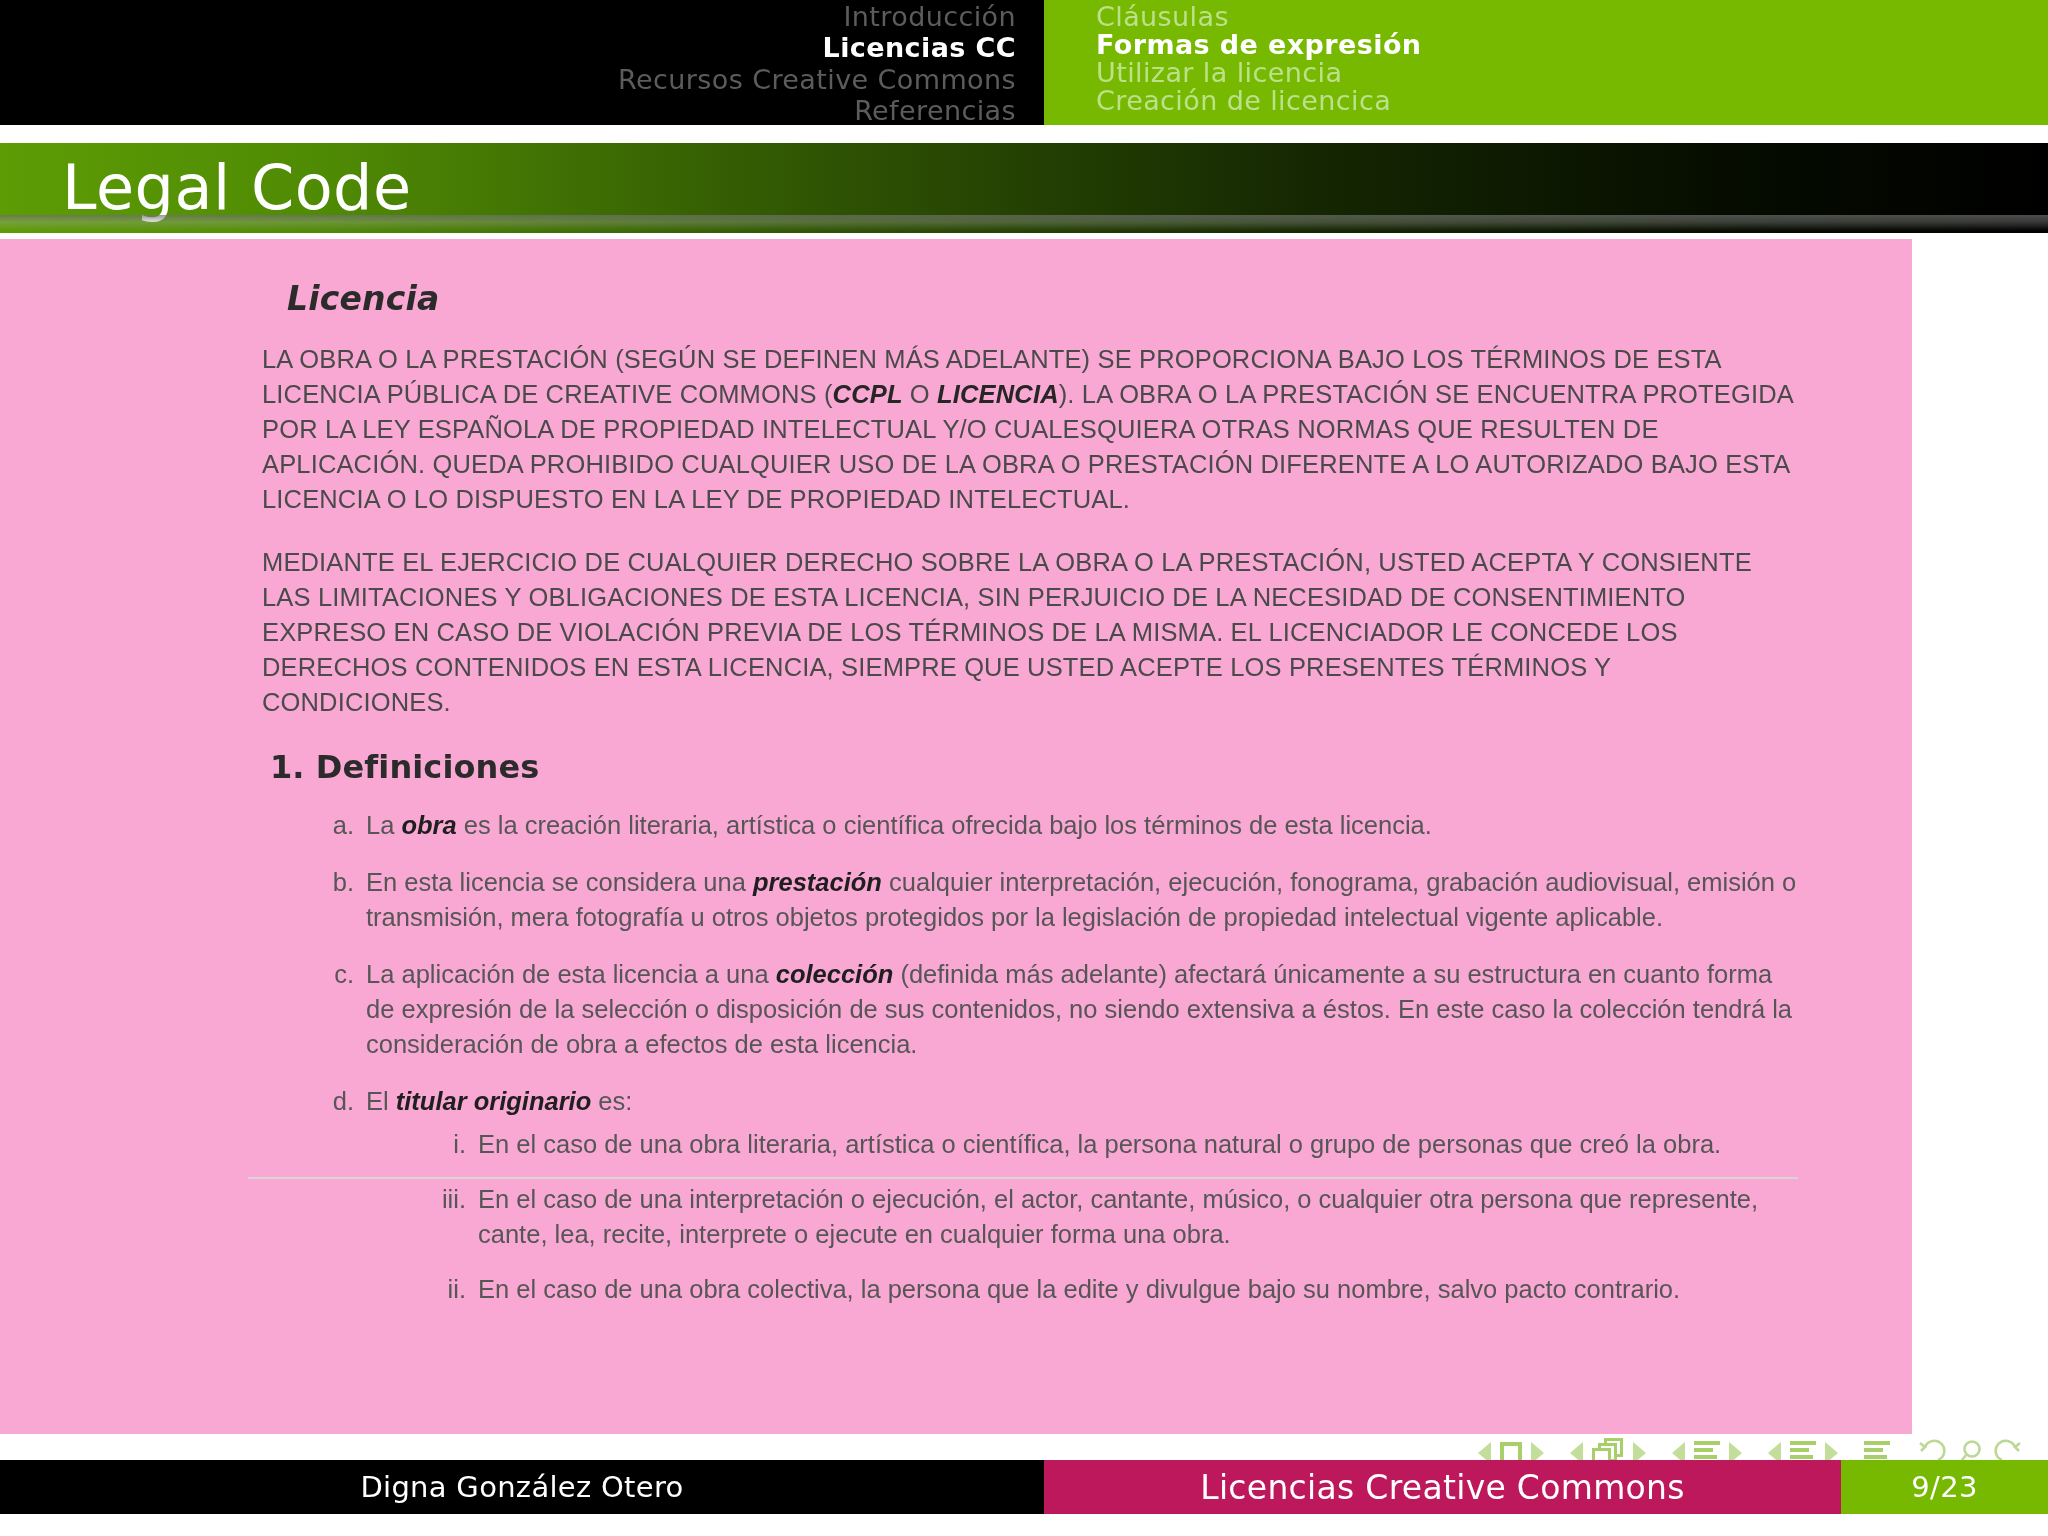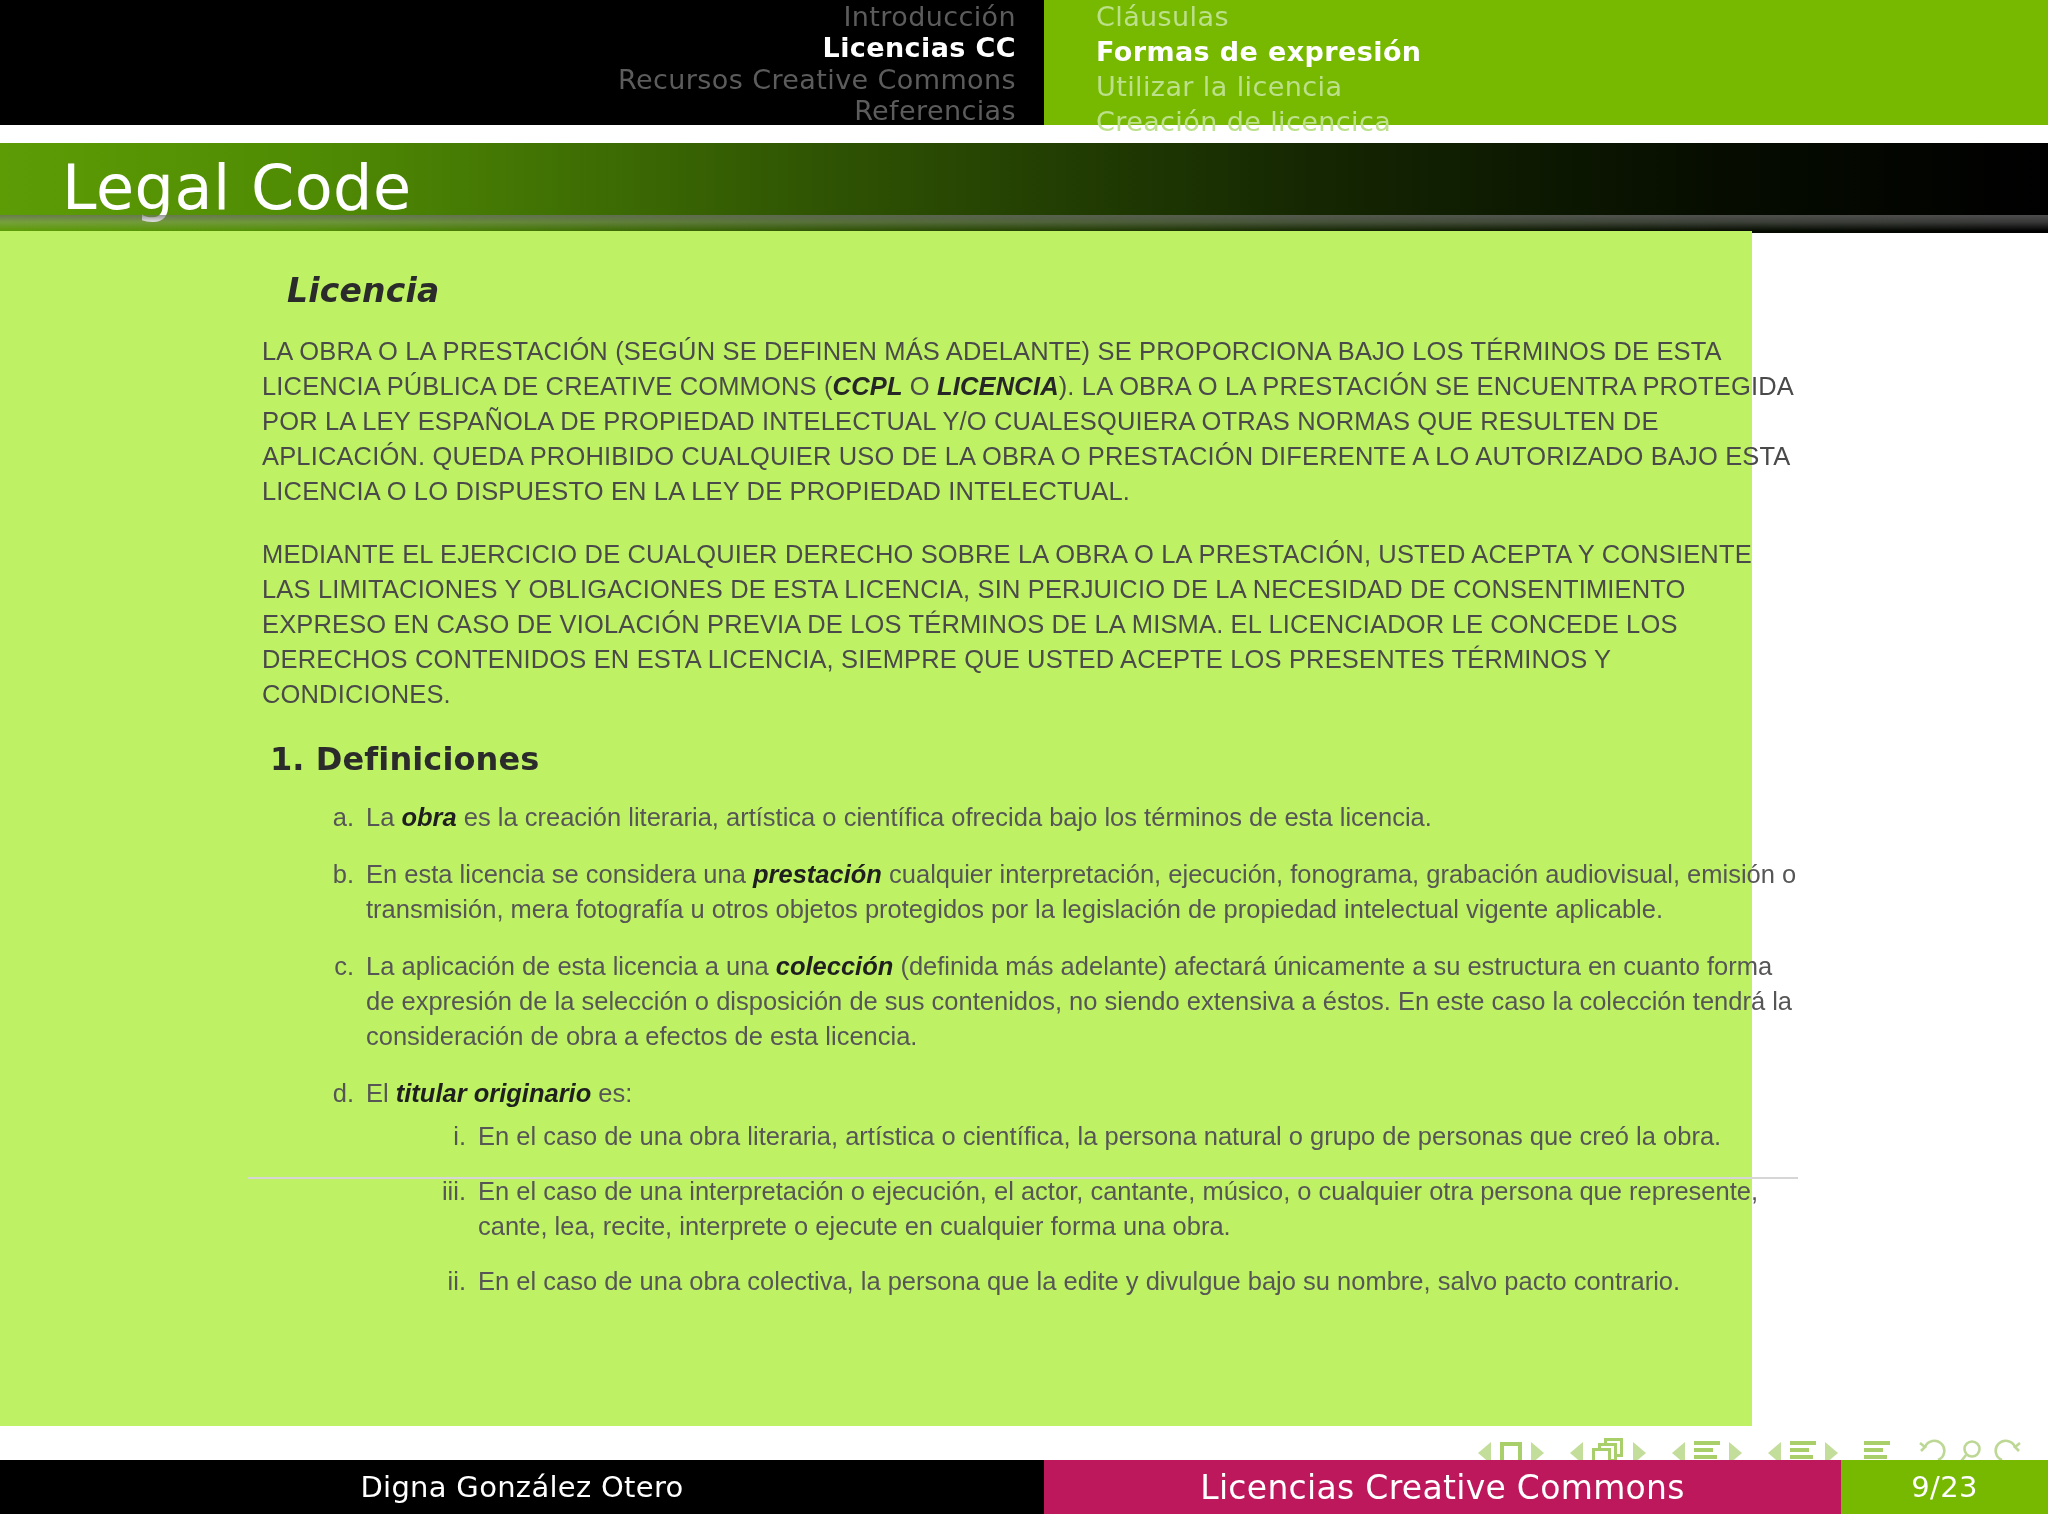--- a/index.html
+++ b/index.html
@@ -40,21 +40,20 @@
     width: 1004px;
     height: 125px;
     background: #76b900;
     display: flex;
     flex-direction: column;
     align-items: flex-start;
     justify-content: flex-start;
     padding-top: 3px;
     box-sizing: border-box;
     padding-left: 52px;
-    gap: 7px;
   }
   .nav-item {
     font-family: "DejaVu Sans", sans-serif;
     font-size: 27px;
     line-height: 28px;
     letter-spacing: 0.4px;
     height: 28px;
     white-space: nowrap;
     font-weight: 400;
   }
@@ -86,24 +85,24 @@
     position: absolute;
     left: 0; top: 215px;
     width: 2048px;
     height: 16px;
     background: linear-gradient(to bottom, rgba(110,110,110,0.70) 0%, rgba(170,170,170,0.32) 45%, rgba(255,255,255,0) 100%);
   }
 
   
   .slidebody {
     position: absolute;
-    left: 0; top: 231px;
-    width: 1752px;
+    left: 0; top: 239px;
+    width: 1912px;
     height: 1195px;
-    background: #bef264;
+    background: #f9a8d4;
   }
 
   .doc {
     position: absolute;
     left: 262px;
     top: 40px;
     width: 1540px;
   }
 
   .doc-h {

